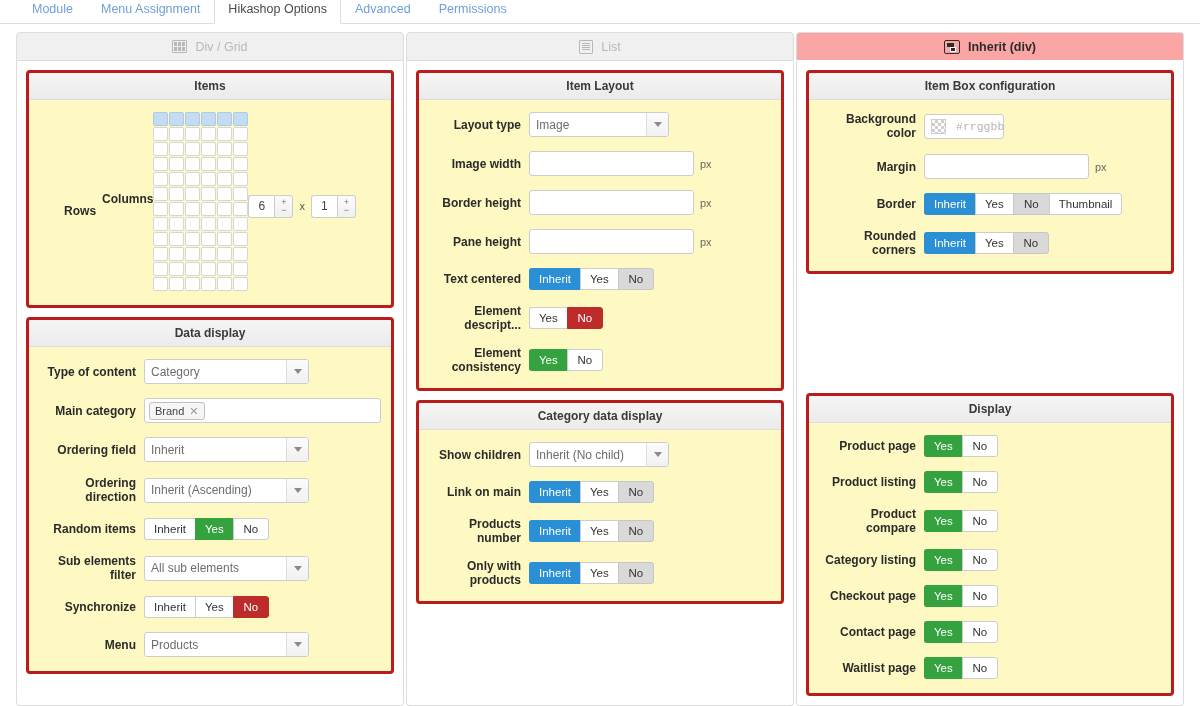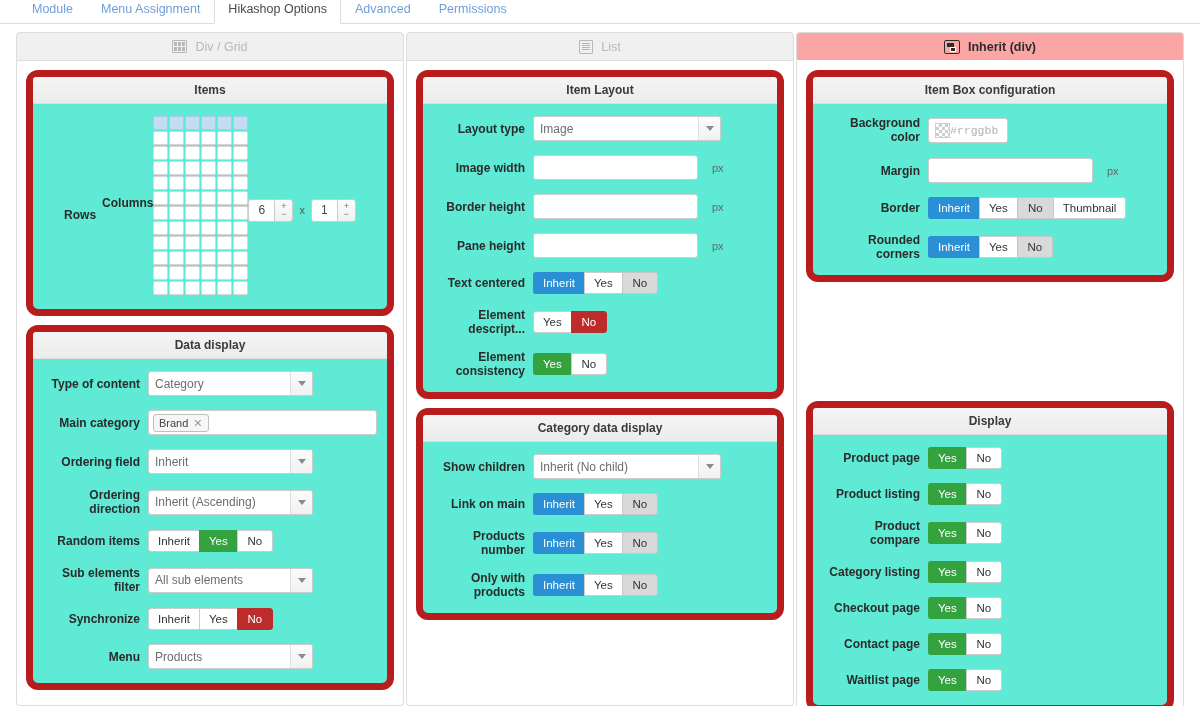--- a/index.html
+++ b/index.html
@@ -115,23 +115,23 @@
     border-top: none;
     border-radius: 0 0 4px 4px;
     background: #ffffff;
     padding: 9px 9px 0 9px;
     min-height: 645px;
   }
   .col.mid { border-radius: 0 0 4px 4px; }
 
   
   .panel {
-    border: 7px solid #b91c1c;
-    border-radius: 12px;
-    background: #5eead4;
+    border: 3px solid #b91c1c;
+    border-radius: 4px;
+    background: #fef9c3;
     margin-bottom: 9px;
   }
   .panel-head {
     background: linear-gradient(#f5f5f5, #ebebeb);
     border-bottom: 1px solid #dddddd;
     border-radius: 3px 3px 0 0;
     text-align: center;
     font-weight: bold;
     font-size: 12px;
     color: #3a3a3a;
@@ -164,21 +164,21 @@
     border: 1px solid #cccccc;
     border-radius: 3px;
     background: #ffffff;
     font-family: "Liberation Sans", sans-serif;
     font-size: 12px;
     color: #555555;
     padding: 0 6px;
     outline: none;
   }
   .txt.w165 { width: 165px; }
-  .unit { margin-left: 14px; font-size: 11px; color: #666666; }
+  .unit { margin-left: 6px; font-size: 11px; color: #666666; }
 
   
   .sel {
     position: relative;
     height: 25px;
     border: 1px solid #cccccc;
     border-radius: 3px;
     background: #ffffff;
     display: flex;
     align-items: center;
@@ -202,21 +202,21 @@
     align-items: center;
     justify-content: center;
   }
   .sel .arrow::after {
     content: "";
     border-left: 4px solid transparent;
     border-right: 4px solid transparent;
     border-top: 5px solid #8a8a8a;
   }
   .sel.w165 { width: 165px; }
-  .sel.w170 { width: 188px; }
+  .sel.w170 { width: 140px; }
 
   
   .taginput {
     flex: 1;
     height: 25px;
     border: 1px solid #cccccc;
     border-radius: 3px;
     background: #ffffff;
     display: flex;
     align-items: center;
@@ -237,21 +237,21 @@
 
   
   .colorfield {
     height: 25px;
     border: 1px solid #cccccc;
     border-radius: 3px;
     background: #ffffff;
     display: flex;
     align-items: center;
     padding: 0 6px;
-    gap: 0;
+    gap: 10px;
     width: 80px;
   }
   .swatch {
     width: 15px; height: 15px;
     border: 1px solid #cfcfcf;
     background-image:
       linear-gradient(45deg, #cfcfcf 25%, transparent 25%, transparent 75%, #cfcfcf 75%),
       linear-gradient(45deg, #cfcfcf 25%, transparent 25%, transparent 75%, #cfcfcf 75%);
     background-size: 6px 6px;
     background-position: 0 0, 3px 3px;

